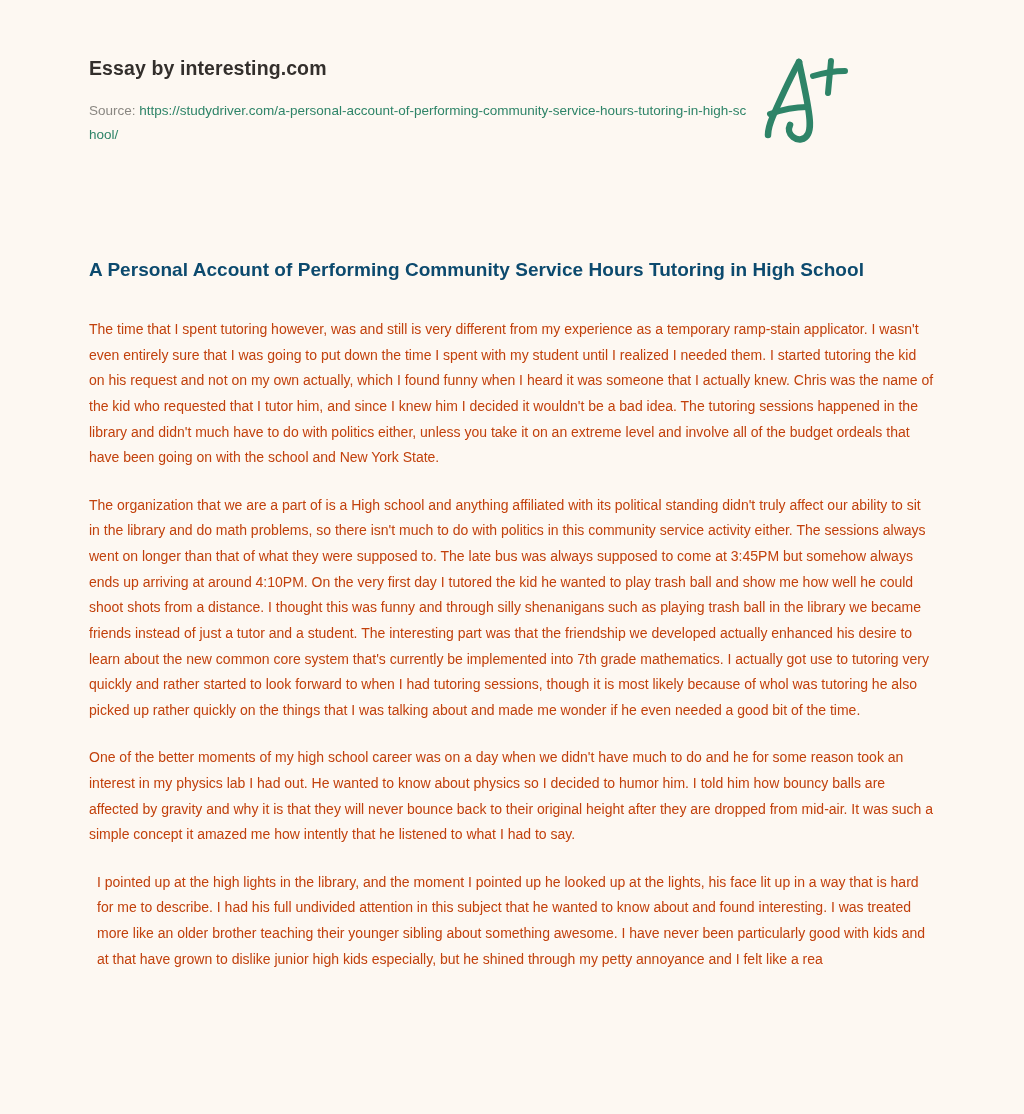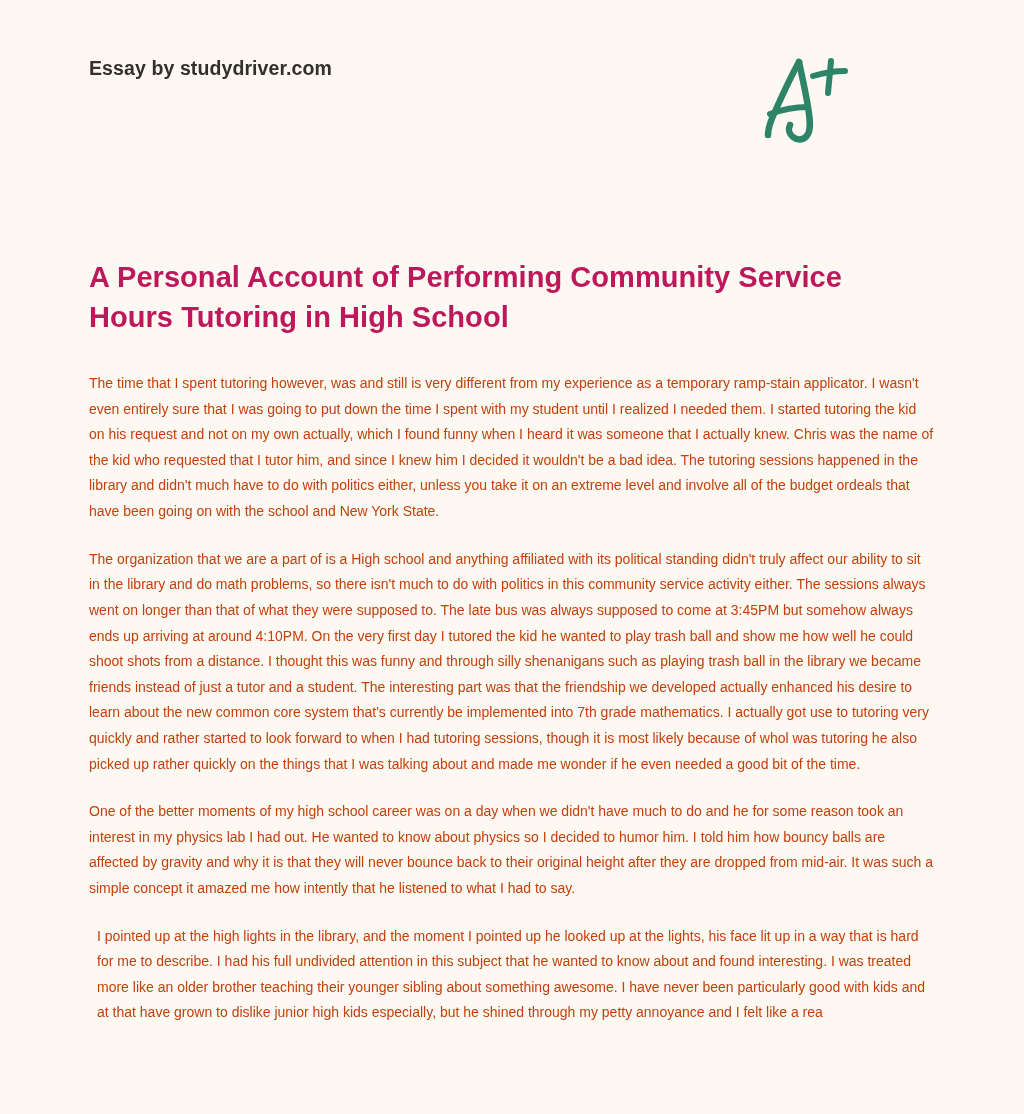--- a/index.html
+++ b/index.html
@@ -64,24 +64,24 @@
     display: block;
     width: 96px;
     height: 96px;
   }
 
   
   .article {
     padding-top: 107px;
   }
   .article-title {
-    font-size: 29px;
+    font-size: 19px;
     font-weight: bold;
     line-height: 1.38;
-    color: #be185d;
+    color: #0c4a6e;
     margin: 0 0 34px 0;
     max-width: 800px;
     letter-spacing: 0.05px;
   }
   .body-text {
     max-width: 847px;
   }
   .body-text p {
     font-size: 14px;
     line-height: 1.83;
@@ -93,22 +93,26 @@
     margin-bottom: 0;
     margin-left: 8px;
   }
 </style>
 </head>
 <body>
 
 <div class="page">
 
   <div class="header">
-    <h1 class="brand-title">Essay by studydriver.com</h1>
+    <h1 class="brand-title">Essay by interesting.com</h1>
 
+    <div class="source-line">
+      <span class="source-label">Source:</span>
+      <a class="source-url" href="#">https://studydriver.com/a-personal-account-of-performing-community-service-hours-tutoring-in-high-school/</a>
+    </div>
 
     <div class="logo">
       <svg viewBox="0 0 96 96" xmlns="http://www.w3.org/2000/svg">
         <g fill="none" stroke="#2e8468" stroke-linecap="round" stroke-linejoin="round">
 
           <path d="M44 12 C 36 26, 26 48, 18 66 C 15 73, 13 80, 13 85" stroke-width="6.5"></path>
 
           <path d="M44 12 C 47 26, 51 44, 53 57 C 55 69, 56 78, 53 84 C 50 90, 43 91, 38 87 C 34 84, 33 79, 35 75" stroke-width="6.5"></path>
 
           <path d="M15 64 C 26 60, 40 57, 52 57" stroke-width="6"></path>

